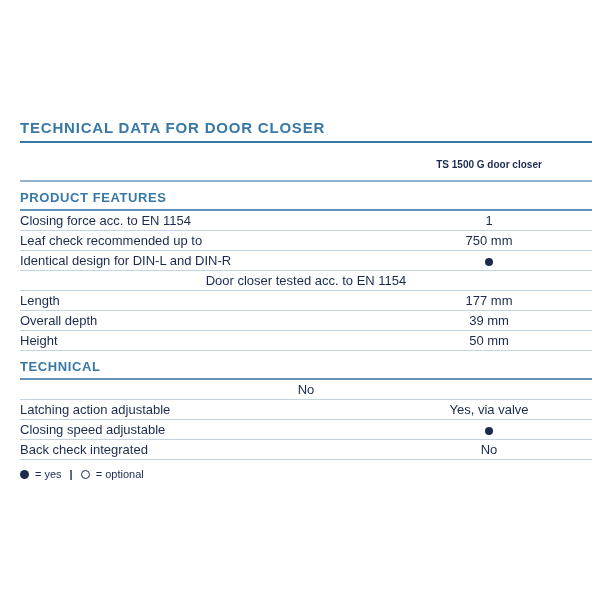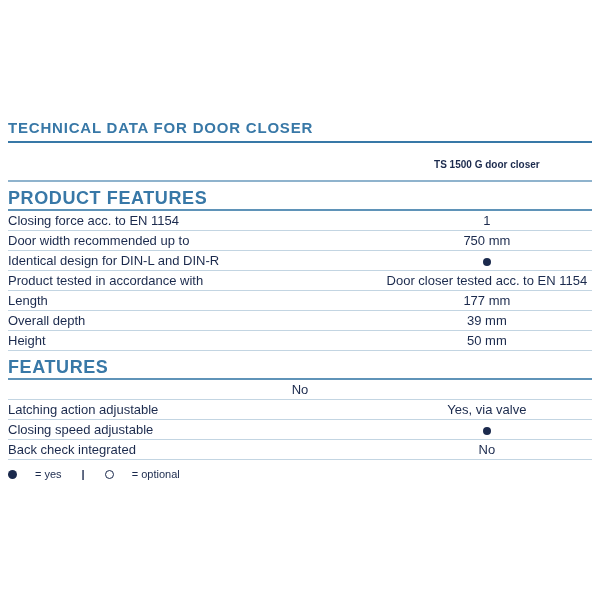--- a/index.html
+++ b/index.html
@@ -17,21 +17,21 @@
     font-family: "Liberation Sans", "DejaVu Sans", sans-serif;
     overflow: hidden;
   }
   .page {
     position: relative;
     width: 600px; height: 600px;
     background: var(--bg);
   }
   .content {
     position: absolute;
-    top: 119px; left: 8px; right: 8px;
+    top: 119px; left: 20px; right: 8px;
   }
   .page-title {
     font-size: 15px;
     font-weight: bold;
     color: var(--heading-blue);
     letter-spacing: 0.8px;
     line-height: 18px;
     padding-bottom: 4px;
     border-bottom: 2px solid var(--heading-blue);
   }
@@ -46,21 +46,21 @@
     flex: 1;
     text-align: center;
     font-size: 10px;
     font-weight: bold;
     color: var(--navy);
     line-height: 16px;
     white-space: nowrap;
   }
   .section-header {
     padding: 8px 0 3px 0;
-    font-size: 18px;
+    font-size: 13px;
     font-weight: bold;
     color: var(--heading-blue);
     letter-spacing: 0.6px;
     line-height: 16px;
     border-bottom: 2px solid var(--section-line);
   }
   .spec-row {
     display: flex;
     align-items: center;
     height: 20px;
@@ -83,21 +83,21 @@
     display: inline-block;
     width: 8px; height: 8px;
     border-radius: 50%;
     background: var(--navy);
     vertical-align: middle;
   }
   .legend {
     margin-top: 8px;
     display: flex;
     align-items: center;
-    gap: 18px;
+    gap: 6px;
     font-size: 11px;
     color: var(--navy);
   }
   .legend .dot-filled {
     display: inline-block;
     width: 9px; height: 9px;
     border-radius: 50%;
     background: var(--navy);
   }
   .legend .dot-open {
@@ -128,31 +128,30 @@
     <div>
   <div>
     <div class="section-header">PRODUCT FEATURES</div>
     <div>
   <div class="spec-row">
     <div class="row-label">Closing force acc. to EN 1154</div>
     <div class="row-value">1</div>
   </div>
 
   <div class="spec-row">
-    <div class="row-label">Door width recommended up to</div>
+    <div class="row-label">Leaf check recommended up to</div>
     <div class="row-value">750 mm</div>
   </div>
 
   <div class="spec-row">
     <div class="row-label">Identical design for DIN-L and DIN-R</div>
     <div class="row-value"><span class="dot" title="yes"></span></div>
   </div>
 
   <div class="spec-row">
-    <div class="row-label">Product tested in accordance with</div>
     <div class="row-value">Door closer tested acc. to EN 1154</div>
   </div>
 
   <div class="spec-row">
     <div class="row-label">Length</div>
     <div class="row-value">177 mm</div>
   </div>
 
   <div class="spec-row">
     <div class="row-label">Overall depth</div>
@@ -160,21 +159,21 @@
   </div>
 
   <div class="spec-row">
     <div class="row-label">Height</div>
     <div class="row-value">50 mm</div>
   </div>
 </div>
   </div>
 
   <div>
-    <div class="section-header">FEATURES</div>
+    <div class="section-header">TECHNICAL</div>
     <div>
   <div class="spec-row">
     <div class="row-value">No</div>
   </div>
 
   <div class="spec-row">
     <div class="row-label">Latching action adjustable</div>
     <div class="row-value">Yes, via valve</div>
   </div>
 

